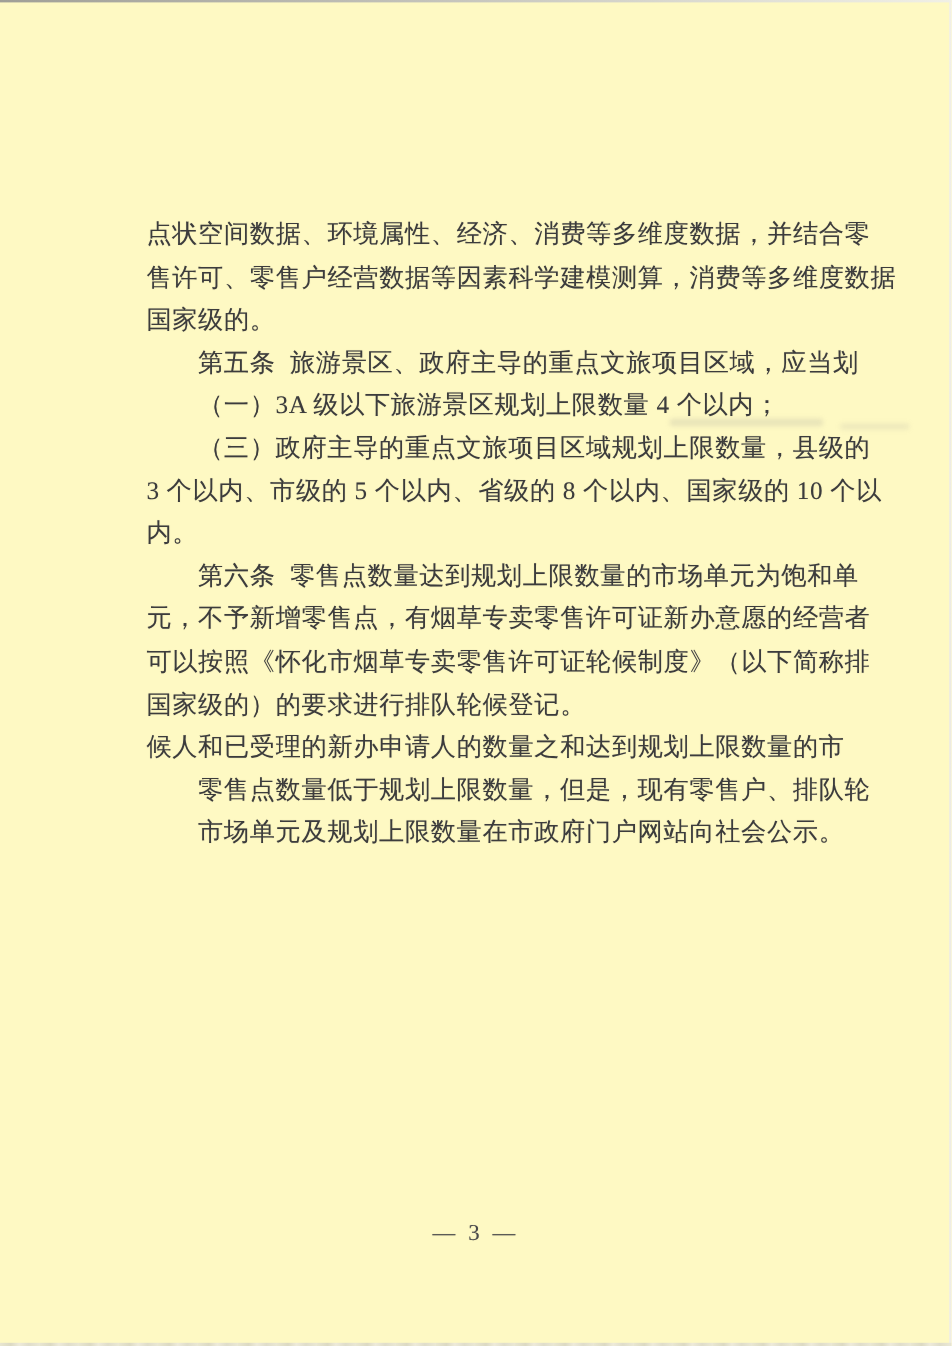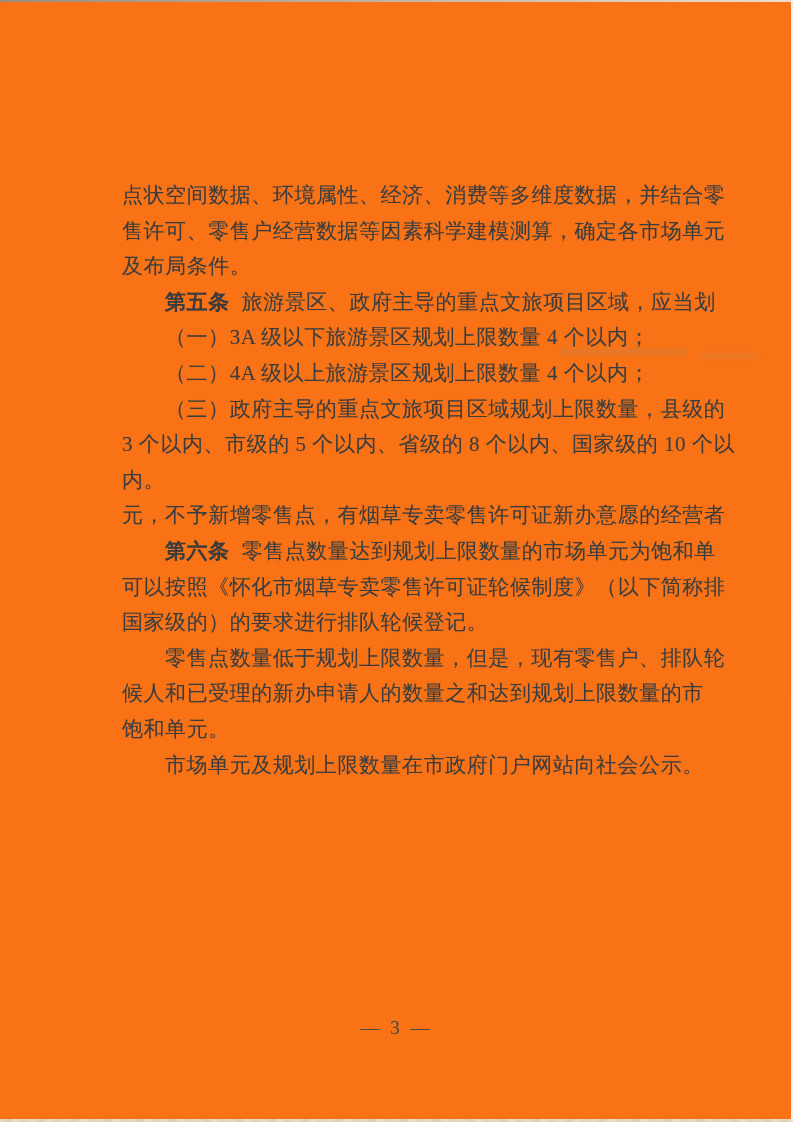--- a/index.html
+++ b/index.html
@@ -10,21 +10,21 @@
     width: 793px;
     height: 1122px;
     position: relative;
     background: #fcfcfa;
     overflow: hidden;
     font-family: "Liberation Serif", "DejaVu Serif", serif;
   }
   .page {
     position: absolute;
     inset: 0;
-    background: #f97316;
+    background: #fef9c3;
   }
   
   .edge-top {
     position: absolute;
     top: 0; left: 0;
     width: 100%; height: 2px;
     background: linear-gradient(to right, #8f8f8f, #b9b9b9 45%, #dcdcda 80%, #eeeeec);
     opacity: 0.85;
   }
   .edge-bottom {
@@ -69,21 +69,21 @@
     font-size: 21px;
     line-height: 35.6px;
     letter-spacing: 0.55px;
     white-space: nowrap;
     text-shadow: 0 0 0.8px rgba(95,95,95,0.38);
   }
   .line.indent {
     padding-left: 43px;
   }
   .lead {
-    font-weight: bold;
+    font-weight: normal;
     margin-right: 12px;
     text-shadow: 0 0 0.6px rgba(60,60,60,0.5);
   }
   .footer {
     position: absolute;
     left: 0; top: 1017px;
     width: 100%;
     text-align: center;
     font-size: 19px;
     letter-spacing: 3px;
@@ -94,35 +94,33 @@
 </head>
 <body>
 
 <div class="page">
   <div class="edge-top"></div>
   <div class="smudge-1"></div>
   <div class="smudge-2"></div>
 
   <div class="content">
       <div class="line">点状空间数据、环境属性、经济、消费等多维度数据，并结合零</div>
-      <div class="line">售许可、零售户经营数据等因素科学建模测算，确定各市场单元</div>
-      <div class="line">及布局条件。</div>
+      <div class="line">售许可、零售户经营数据等因素科学建模测算，消费等多维度数据</div>
+      <div class="line">国家级的。</div>
       <div class="line indent"><span class="lead">第五条</span>旅游景区、政府主导的重点文旅项目区域，应当划</div>
       <div class="line indent">（一）3A 级以下旅游景区规划上限数量 4 个以内；</div>
-      <div class="line indent">（二）4A 级以上旅游景区规划上限数量 4 个以内；</div>
       <div class="line indent">（三）政府主导的重点文旅项目区域规划上限数量，县级的</div>
       <div class="line">3 个以内、市级的 5 个以内、省级的 8 个以内、国家级的 10 个以</div>
       <div class="line">内。</div>
+      <div class="line indent"><span class="lead">第六条</span>零售点数量达到规划上限数量的市场单元为饱和单</div>
       <div class="line">元，不予新增零售点，有烟草专卖零售许可证新办意愿的经营者</div>
-      <div class="line indent"><span class="lead">第六条</span>零售点数量达到规划上限数量的市场单元为饱和单</div>
       <div class="line">可以按照《怀化市烟草专卖零售许可证轮候制度》（以下简称排</div>
       <div class="line">国家级的）的要求进行排队轮候登记。</div>
+      <div class="line">候人和已受理的新办申请人的数量之和达到规划上限数量的市</div>
       <div class="line indent">零售点数量低于规划上限数量，但是，现有零售户、排队轮</div>
-      <div class="line">候人和已受理的新办申请人的数量之和达到规划上限数量的市</div>
-      <div class="line">饱和单元。</div>
       <div class="line indent">市场单元及规划上限数量在市政府门户网站向社会公示。</div>
     </div>
 
   <div class="footer">— 3 —</div>
 
   <div class="edge-right"></div>
   <div class="edge-bottom"></div>
 </div>
 
 </body></html>

